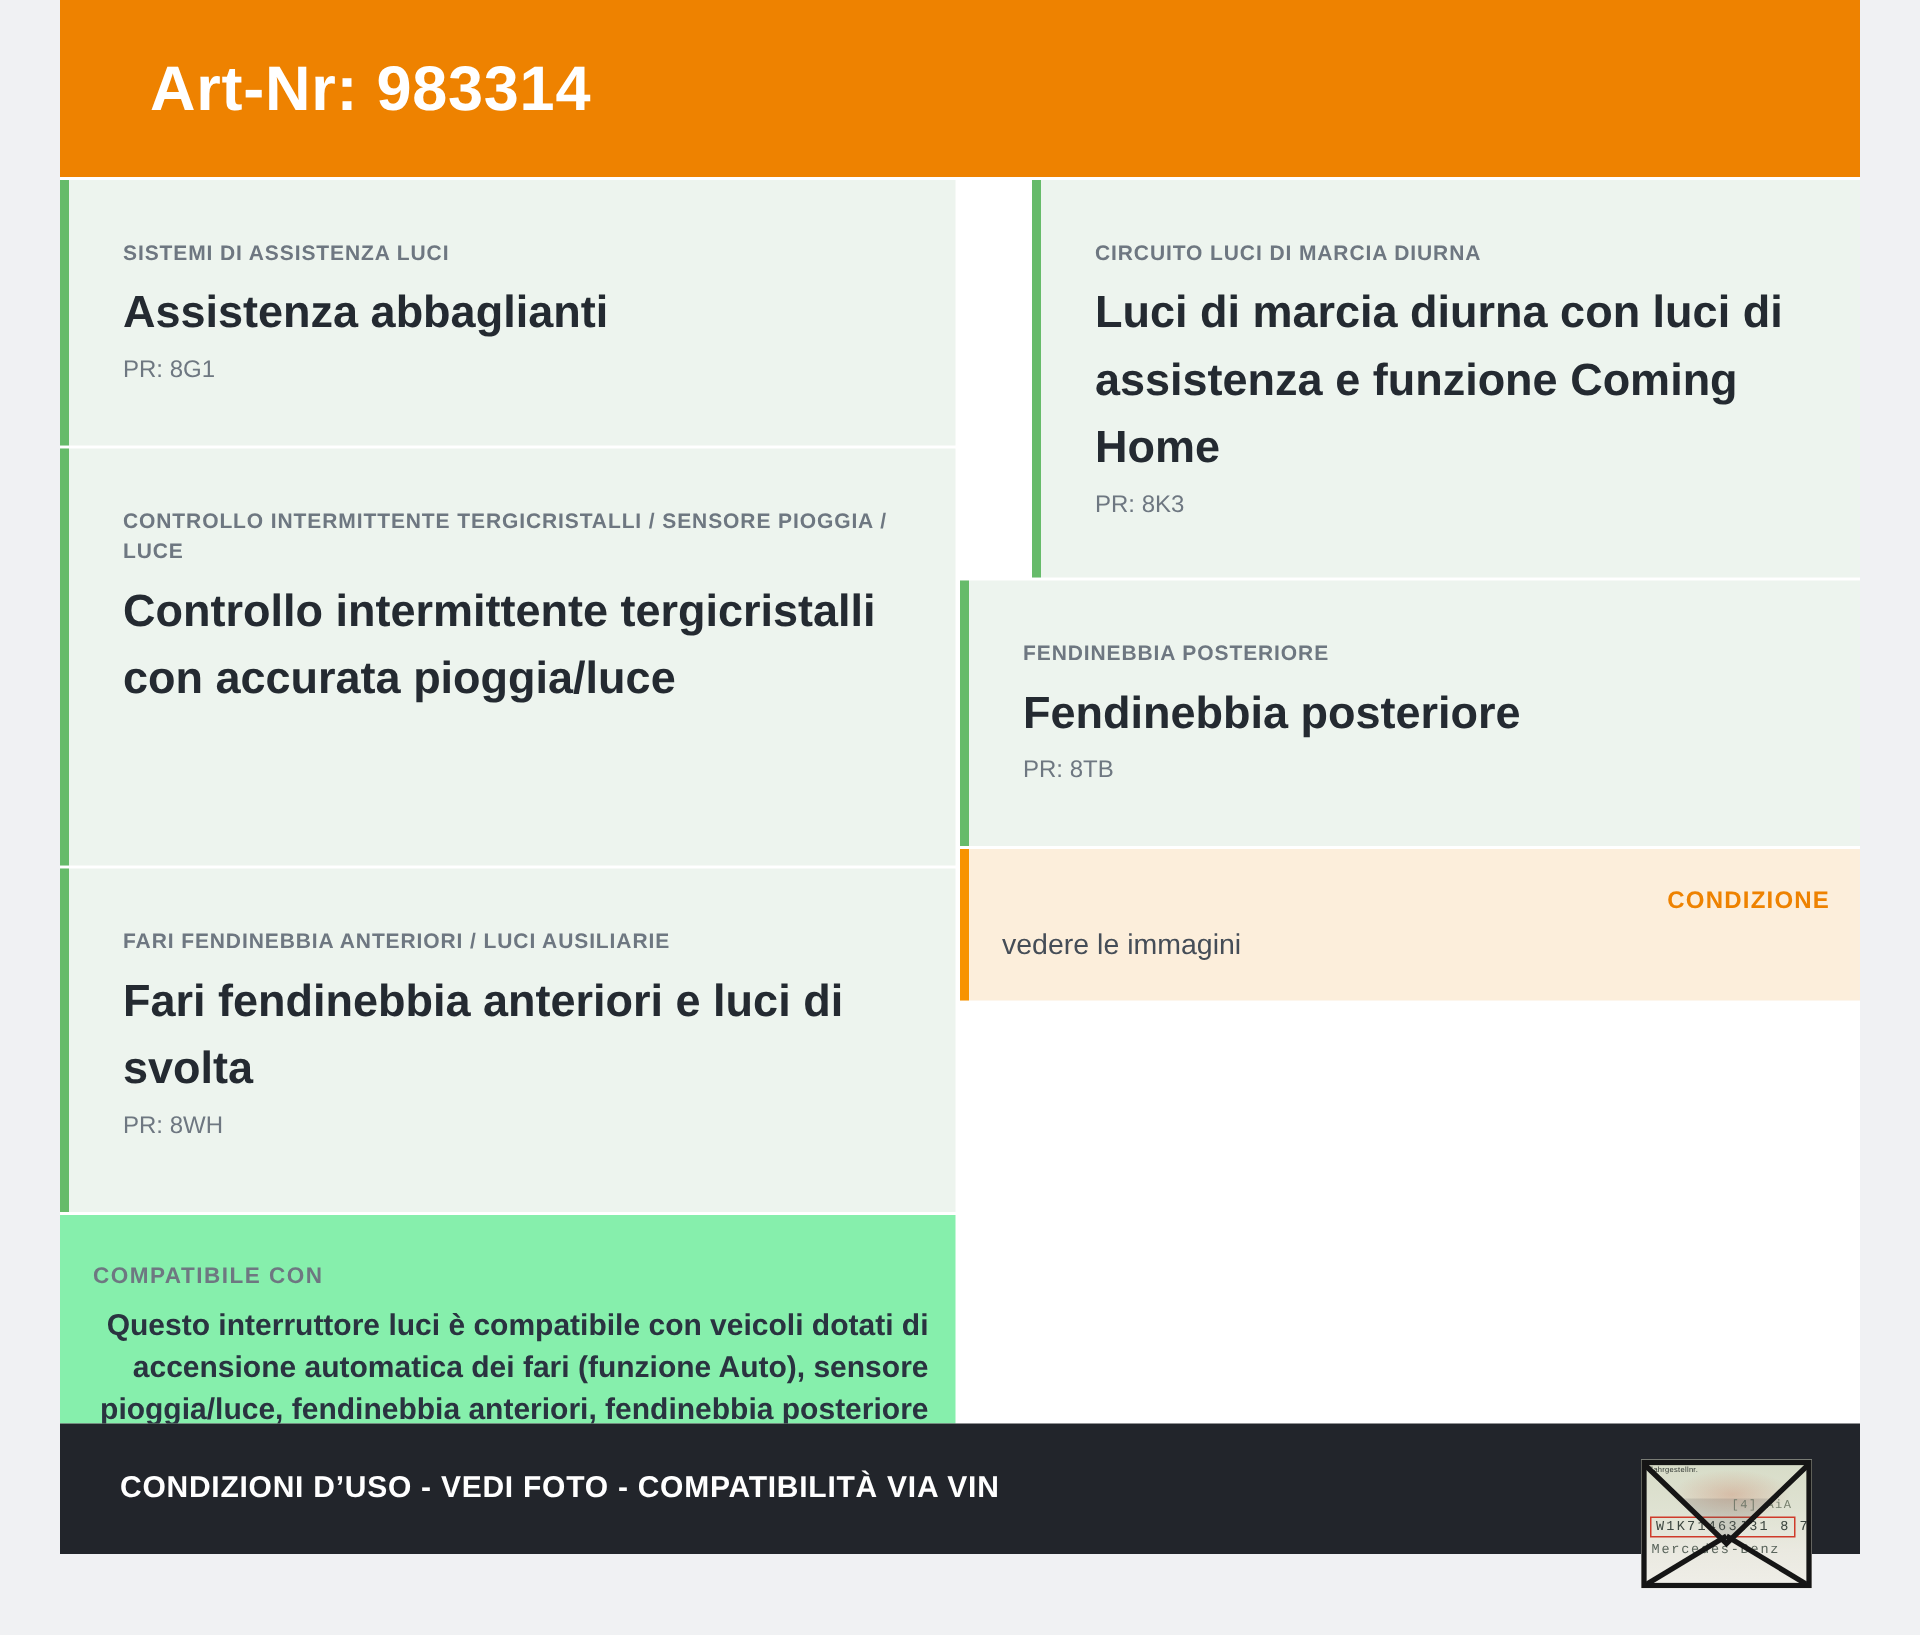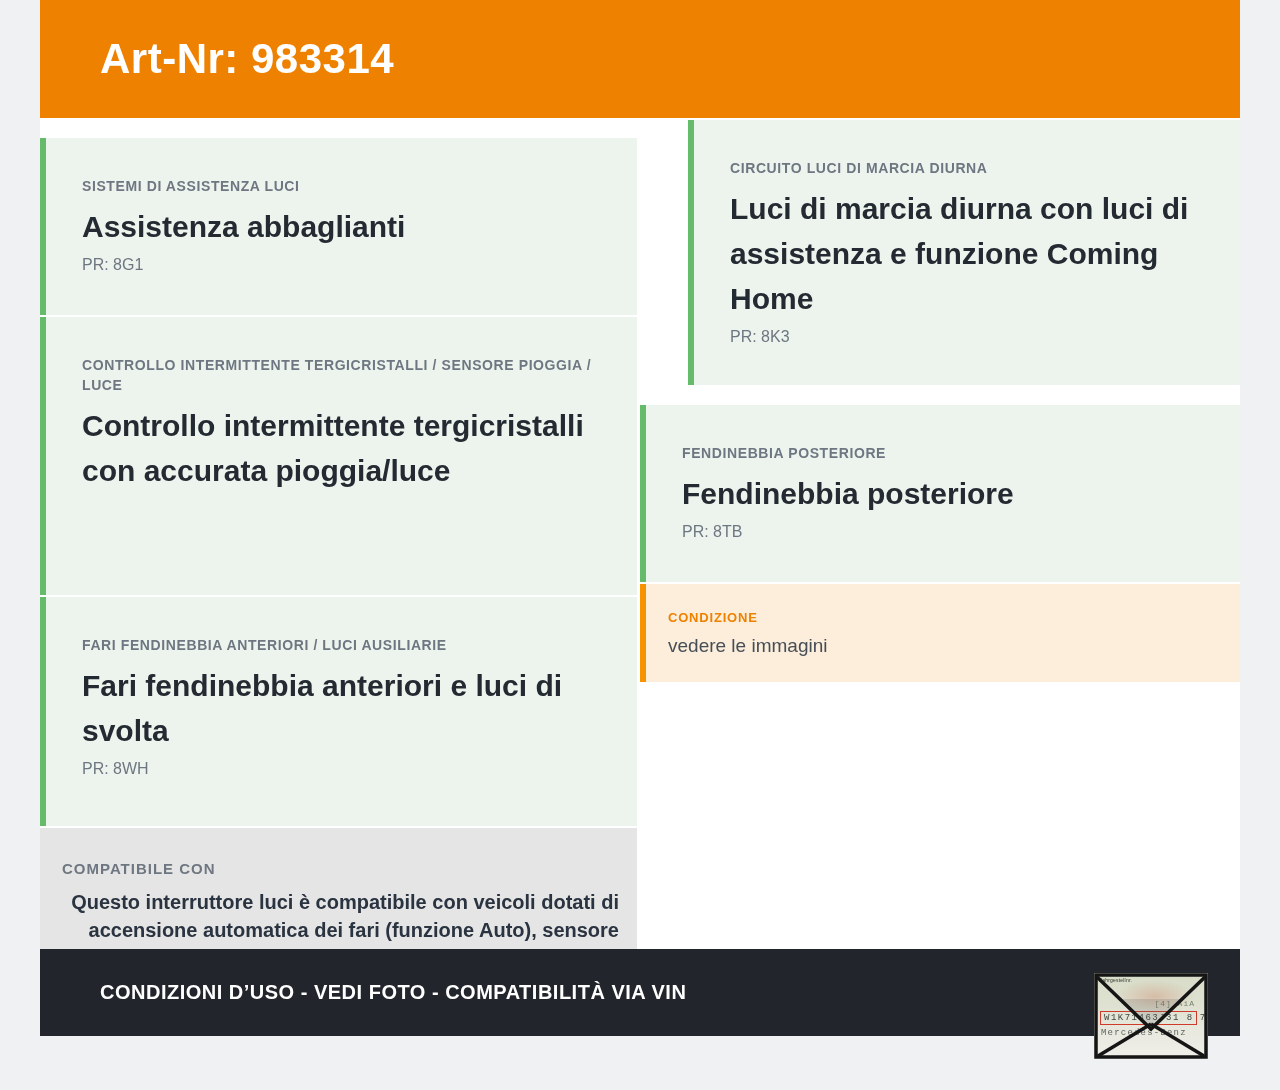--- a/index.html
+++ b/index.html
@@ -60,59 +60,59 @@
     letter-spacing:.6px;line-height:20px;margin-bottom:8px;
     text-transform:uppercase;
   }
   .card .title{
     font-size:30px;font-weight:700;color:var(--ink);
     line-height:45px;margin-bottom:6px;max-width:519px;
   }
   .card .pr{
     font-size:16px;color:var(--muted);line-height:20px;
   }
-  .card.h177{min-height:177px;margin-top:18px;}
+  .card.h177{min-height:177px;}
   .card.h278{min-height:278px;}
   .card.h229{min-height:229px;}
   .card.h265{min-height:265px;margin-left:48px;}
   .card.h265 .title{max-width:515px;}
   
   .cond{
     background:var(--cond-bg);
     border-left:6px solid var(--cond-border);
     padding:26px 20px 24px 22px;
     min-height:97px;
   }
   .cond .cond-label{
-    font-size:13px;font-weight:700;color:var(--orange);
-    letter-spacing:.8px;margin-bottom:9px;text-transform:uppercase;
+    font-size:16px;font-weight:700;color:var(--orange);
+    letter-spacing:.8px;margin-bottom:9px;text-transform:uppercase;text-align:right;
   }
   .cond .cond-value{
     font-size:19px;color:#454D57;line-height:24px;
   }
   
   .compat{
-    background:#e5e5e5;
+    background:#86efac;
     padding:32px 18px 20px 22px;
     margin-top:0;
   }
   .compat .cat{
     font-size:15px;font-weight:700;color:var(--muted);
     letter-spacing:1px;margin-bottom:11px;text-transform:uppercase;
   }
   .compat .body{
     font-size:20px;font-weight:600;color:#2A3340;
     line-height:28px;max-width:560px;text-align:right;
   }
   
   .footer{
     flex:0 0 87px;height:87px;
     background:var(--footer-bg);
     display:flex;align-items:center;
-    padding-left:60px;
+    padding-left:40px;
     position:relative;
   }
   .footer .foot-text{
     color:#fff;font-size:20px;font-weight:700;letter-spacing:.5px;
   }
   
   .vin-photo{
     position:absolute;right:32px;top:0;
     width:114px;height:86px;
     background:linear-gradient(180deg,#d7dcc7 0%,#dfe2d2 40%,#eae9e0 70%,#efeee8 100%);

